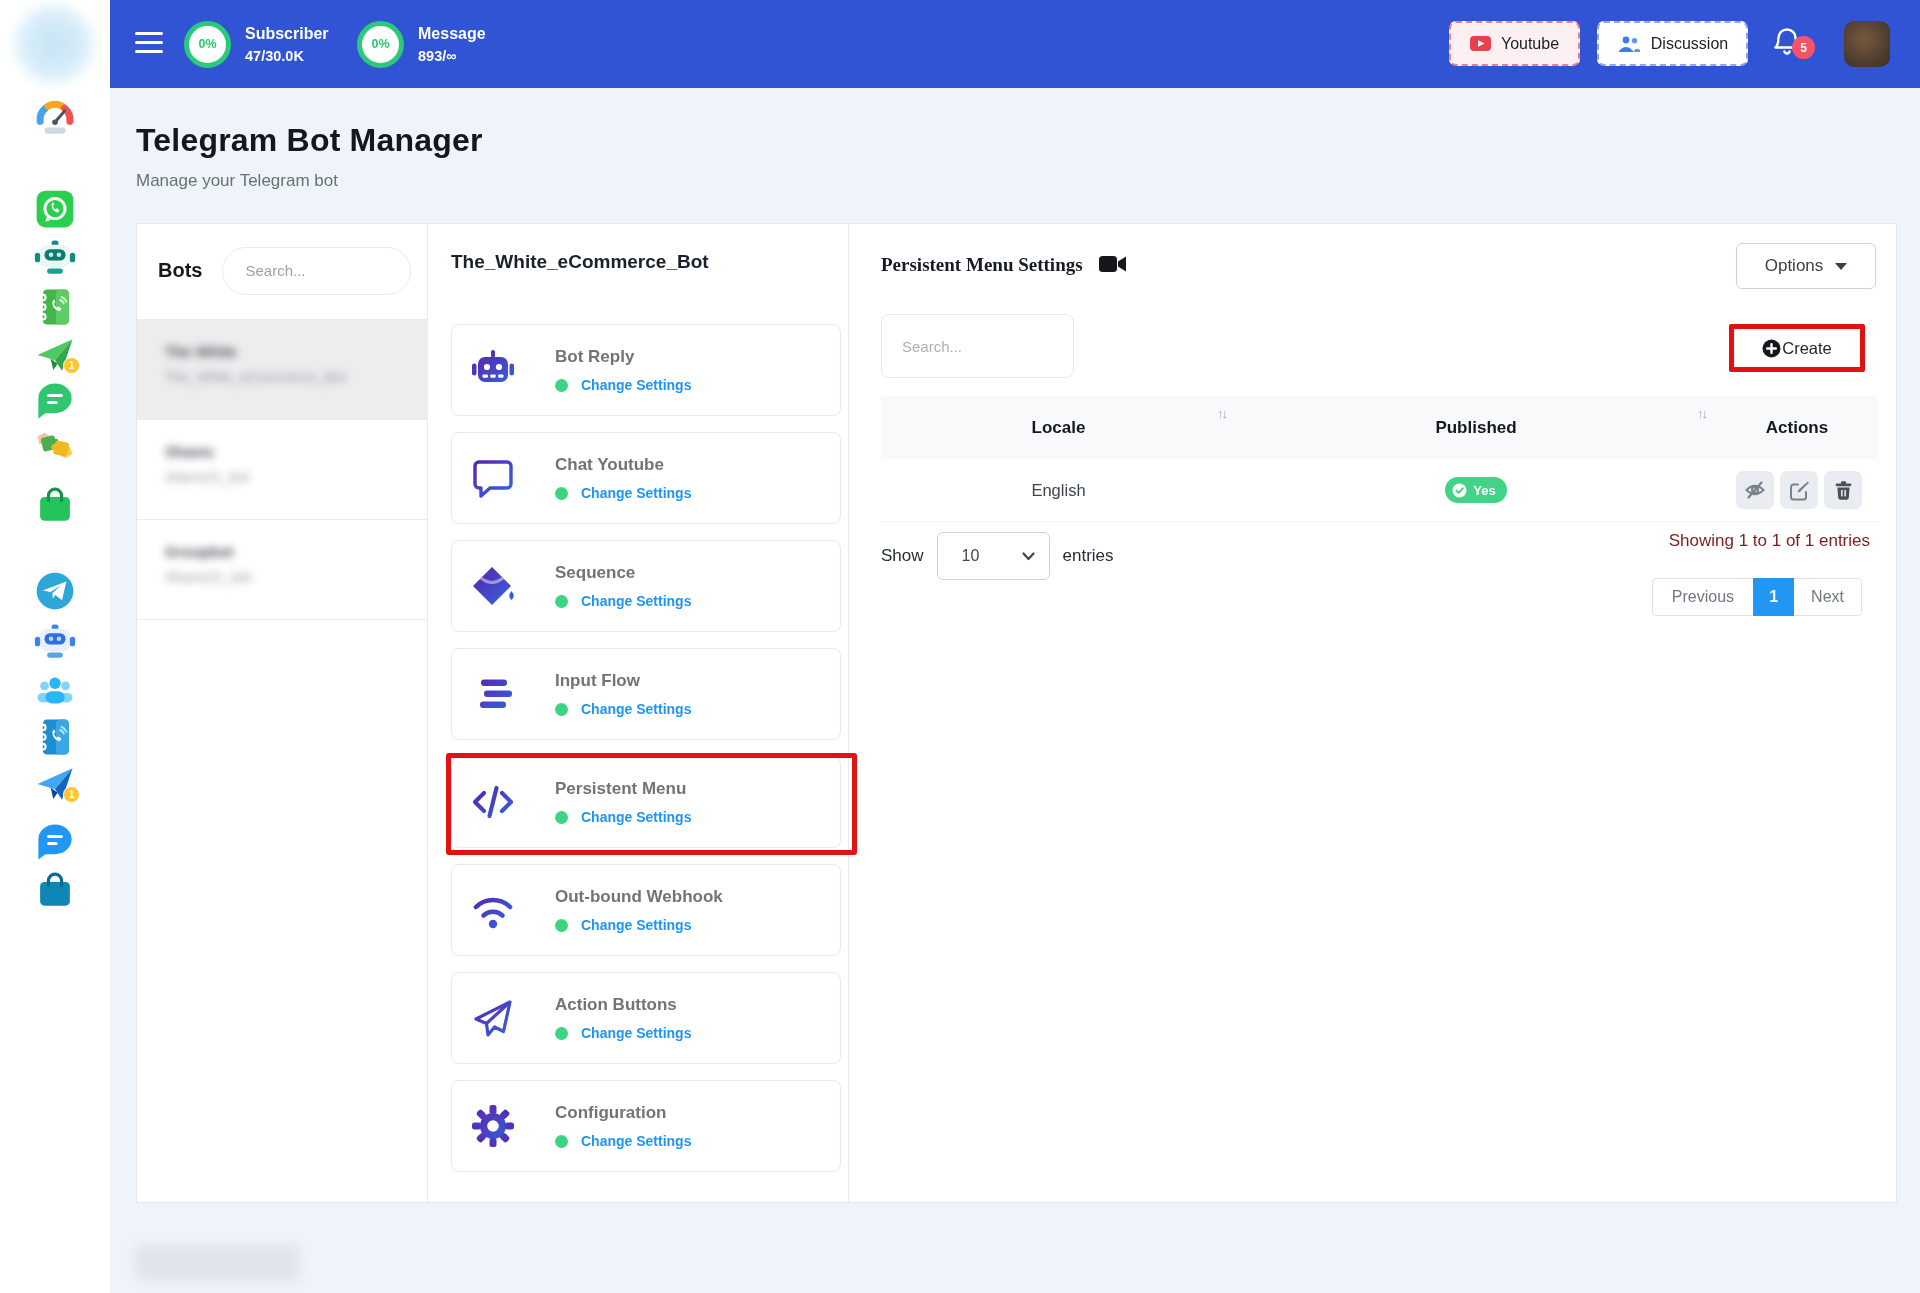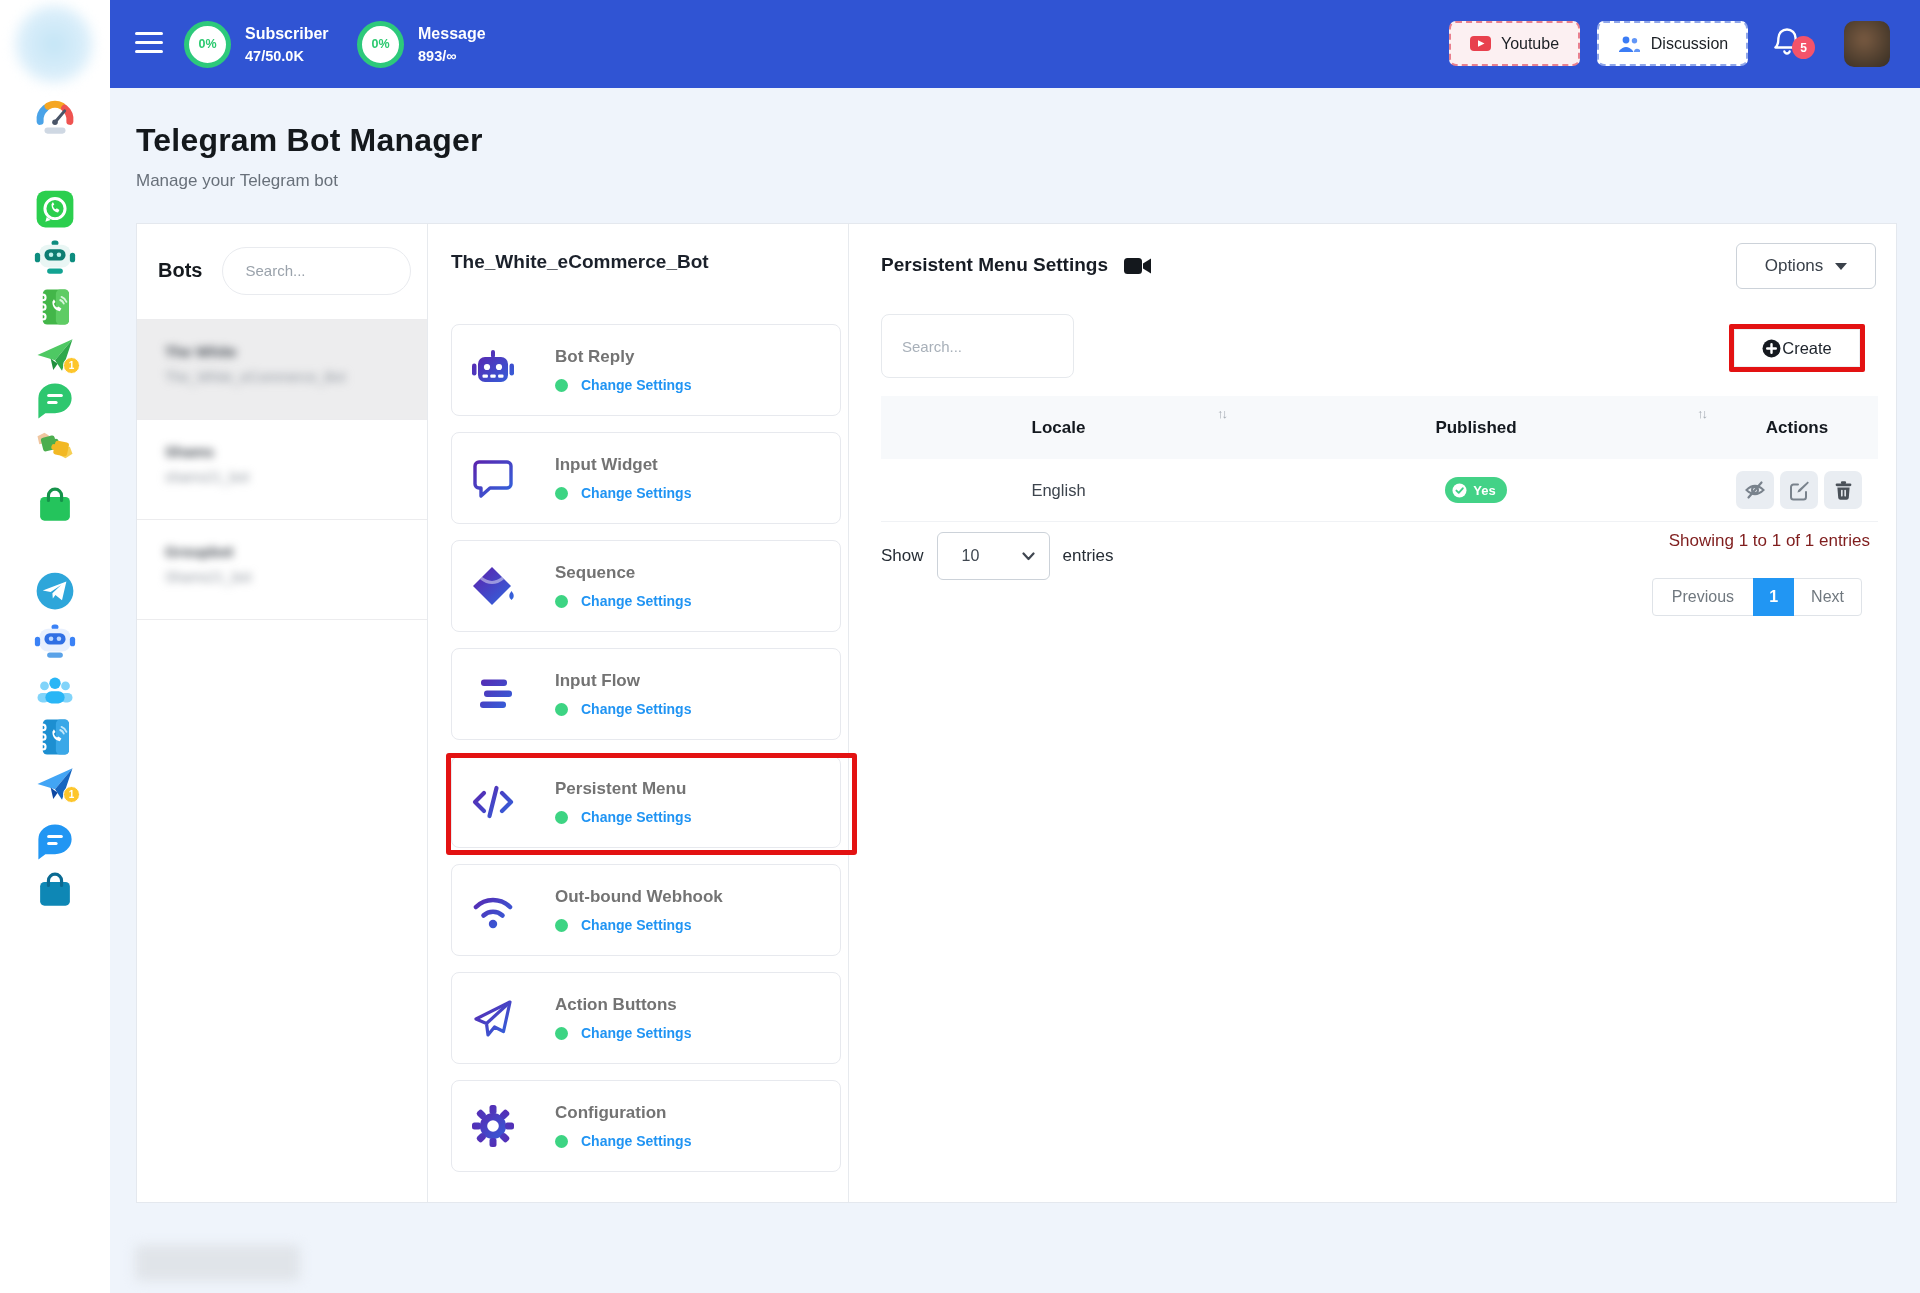--- a/index.html
+++ b/index.html
@@ -70,21 +70,21 @@
   .card-icon svg { width:48px; height:48px; }
   .card-text { margin-left:38px; }
   .card-label { font-size:17px; font-weight:bold; color:#737373; }
   .card-settings { margin-top:10px; display:flex; align-items:center; gap:13px; cursor:pointer; }
   .dot { width:13px; height:13px; border-radius:50%; background:#3dd483; }
   .cs-label { font-size:14px; font-weight:bold; color:#2094f3; }
   .annotation { position:absolute; border:5px solid #e31212; border-radius:3px; pointer-events:none; z-index:3; }
   .card-annotation { left:-6px; top:-4px; right:-17px; bottom:-8px; }
   
   .col-settings { flex:1; position:relative; }
-  .settings-title-row { position:absolute; left:32px; top:30px; display:flex; align-items:flex-end; gap:16px; }
+  .settings-title-row { position:absolute; left:32px; top:30px; display:flex; align-items:flex-start; gap:16px;font-family:Liberation Serif, serif; }
   .settings-title { font-size:19px; font-weight:bold; color:#171c24; }
   .cam { width:27px; height:20px; cursor:pointer; }
   .options-btn { position:absolute; right:20px; top:19px; width:140px; height:46px; background:#fff;
     border:1px solid #ccd2d9; border-radius:6px; display:flex; align-items:center; justify-content:center; gap:12px;
     font-size:17px; color:#3a414a; cursor:pointer; }
   .caret-down { width:0; height:0; border-left:6px solid transparent; border-right:6px solid transparent;
     border-top:7px solid #3a414a; }
   .search-box { position:absolute; left:32px; top:90px; width:193px; height:64px; border:1px solid #e6e9ed;
     border-radius:8px; padding:0 20px; font-size:15px; outline:none; font-family:inherit; color:#3c434b; }
   .search-box::placeholder { color:#a8b0b9; }
@@ -286,21 +286,21 @@
   <div class="hamburger">
       <div></div>
       <div></div>
       <div></div>
     </div>
 
   <div class="stat" style="left:74px">
     <div class="stat-ring">0%</div>
     <div class="stat-text">
       <span class="stat-label">Subscriber</span>
-      <span class="stat-value">47/50.0K</span>
+      <span class="stat-value">47/30.0K</span>
     </div>
   </div>
 
   <div class="stat" style="left:247px">
     <div class="stat-ring">0%</div>
     <div class="stat-text">
       <span class="stat-label">Message</span>
       <span class="stat-value">893/∞</span>
     </div>
   </div>
@@ -399,21 +399,21 @@
         <span class="card-icon"><svg viewBox="0 0 48 48">
           <defs>
                 <linearGradient id="c2" x1="8" y1="6" x2="42" y2="44" gradientUnits="userSpaceOnUse">
                   <stop offset="0" stop-color="#5a24ae"></stop>
                   <stop offset="1" stop-color="#2f68e0"></stop>
                 </linearGradient>
               </defs>
           <path d="M10 8 h28 a4 4 0 0 1 4 4 v18 a4 4 0 0 1 -4 4 H21 l-9 8 v-8 h-2 a4 4 0 0 1 -4 -4 V12 a4 4 0 0 1 4 -4 Z" stroke="url(#c2)" stroke-width="3.4" fill="none" stroke-linejoin="round"></path>
         </svg></span>
         <div class="card-text">
-          <div class="card-label">Input Widget</div>
+          <div class="card-label">Chat Youtube</div>
           <div class="card-settings">
             <span class="dot"></span>
             <span class="cs-label">Change Settings</span>
           </div>
         </div>
       </div>
 
       <div class="card">
         <span class="card-icon"><svg viewBox="0 0 48 48">
           <defs>

